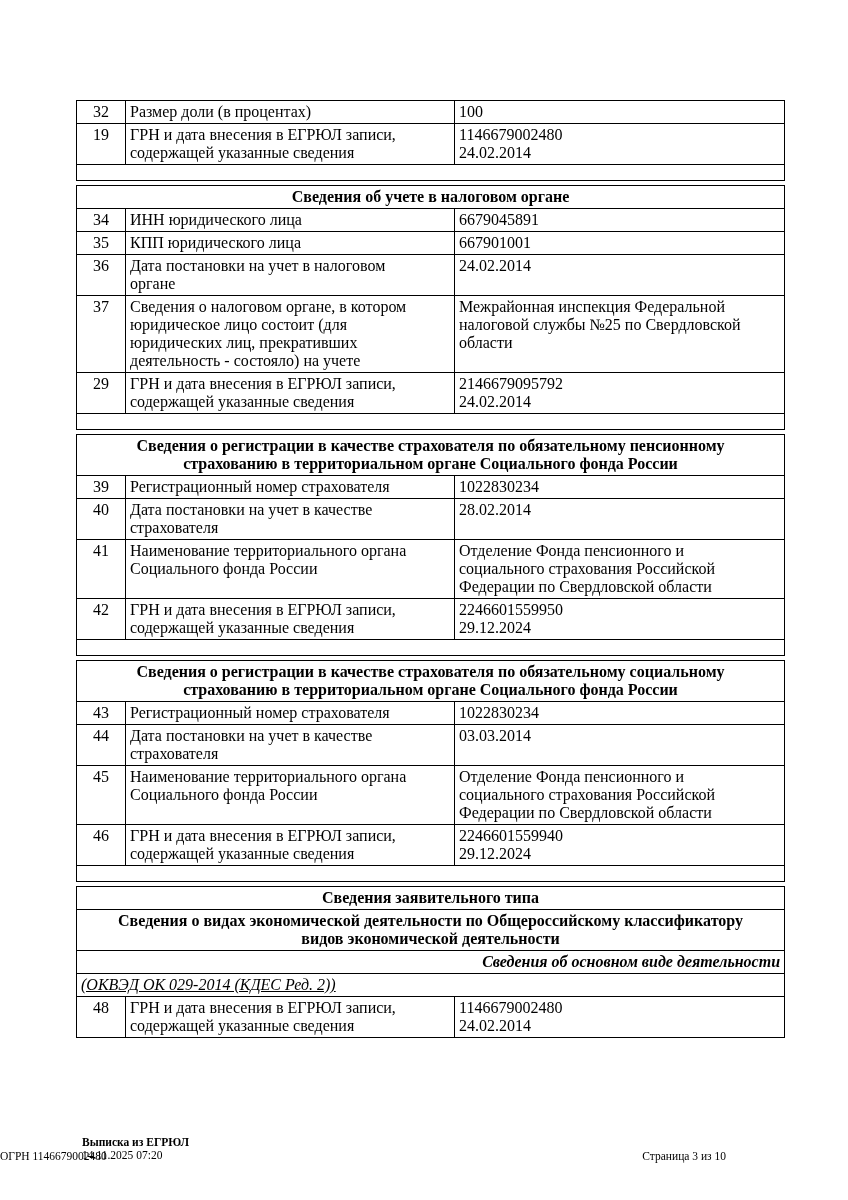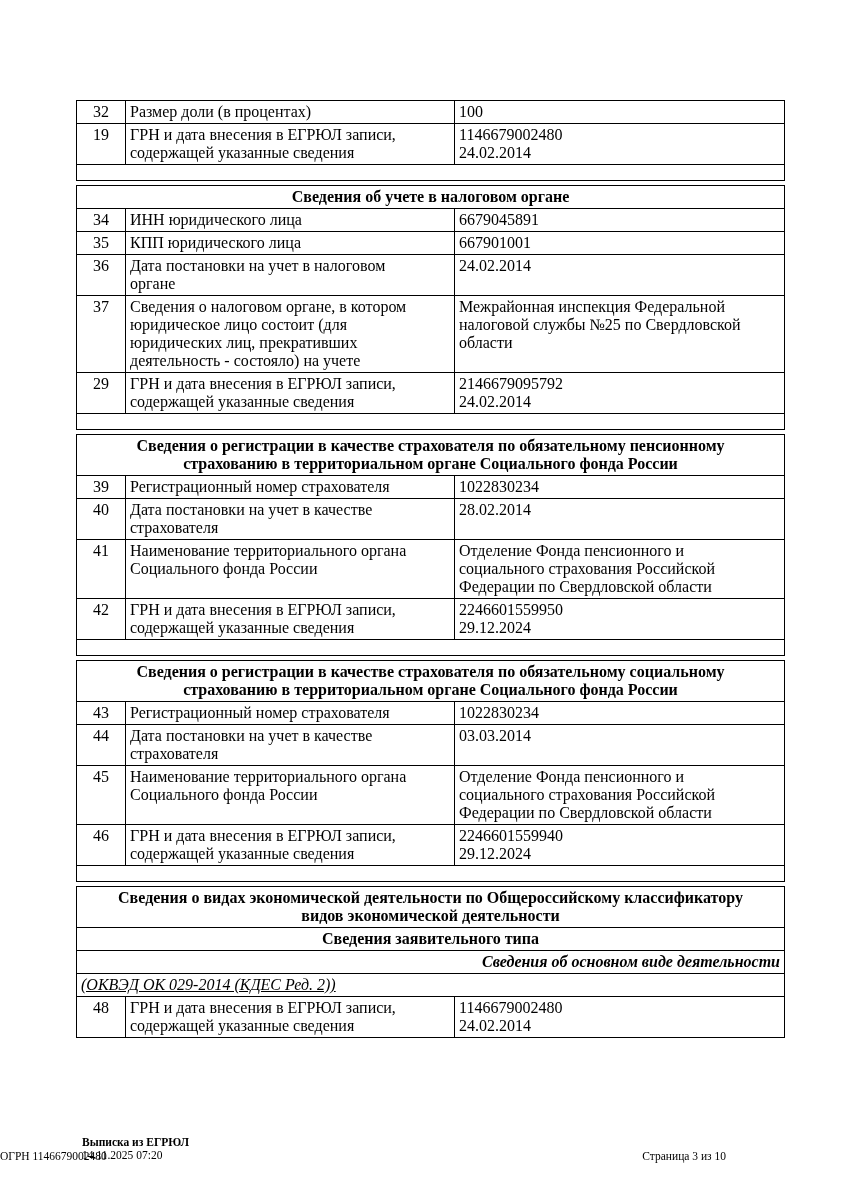--- a/index.html
+++ b/index.html
@@ -203,25 +203,25 @@
     </table>
 
   <table class="sec">
     <colgroup>
         <col class="c1">
         <col class="c2">
         <col class="c3">
       </colgroup>
     <tbody>
         <tr>
+      <td class="hdr" colspan="3">Сведения заявительного типа</td>
+    </tr>
+    <tr>
       <td class="hdr" colspan="3">Сведения о видах экономической деятельности по Общероссийскому классификатору
 видов экономической деятельности</td>
-    </tr>
-    <tr>
-      <td class="hdr" colspan="3">Сведения заявительного типа</td>
     </tr>
     <tr>
       <td class="hdr-bi" colspan="3">Сведения об основном виде деятельности</td>
     </tr>
     <tr>
       <td class="hdr-i" colspan="3">(ОКВЭД ОК 029-2014 (КДЕС Ред. 2))</td>
     </tr>
     <tr>
       <td class="num">48</td>
       <td>ГРН и дата внесения в ЕГРЮЛ записи,

